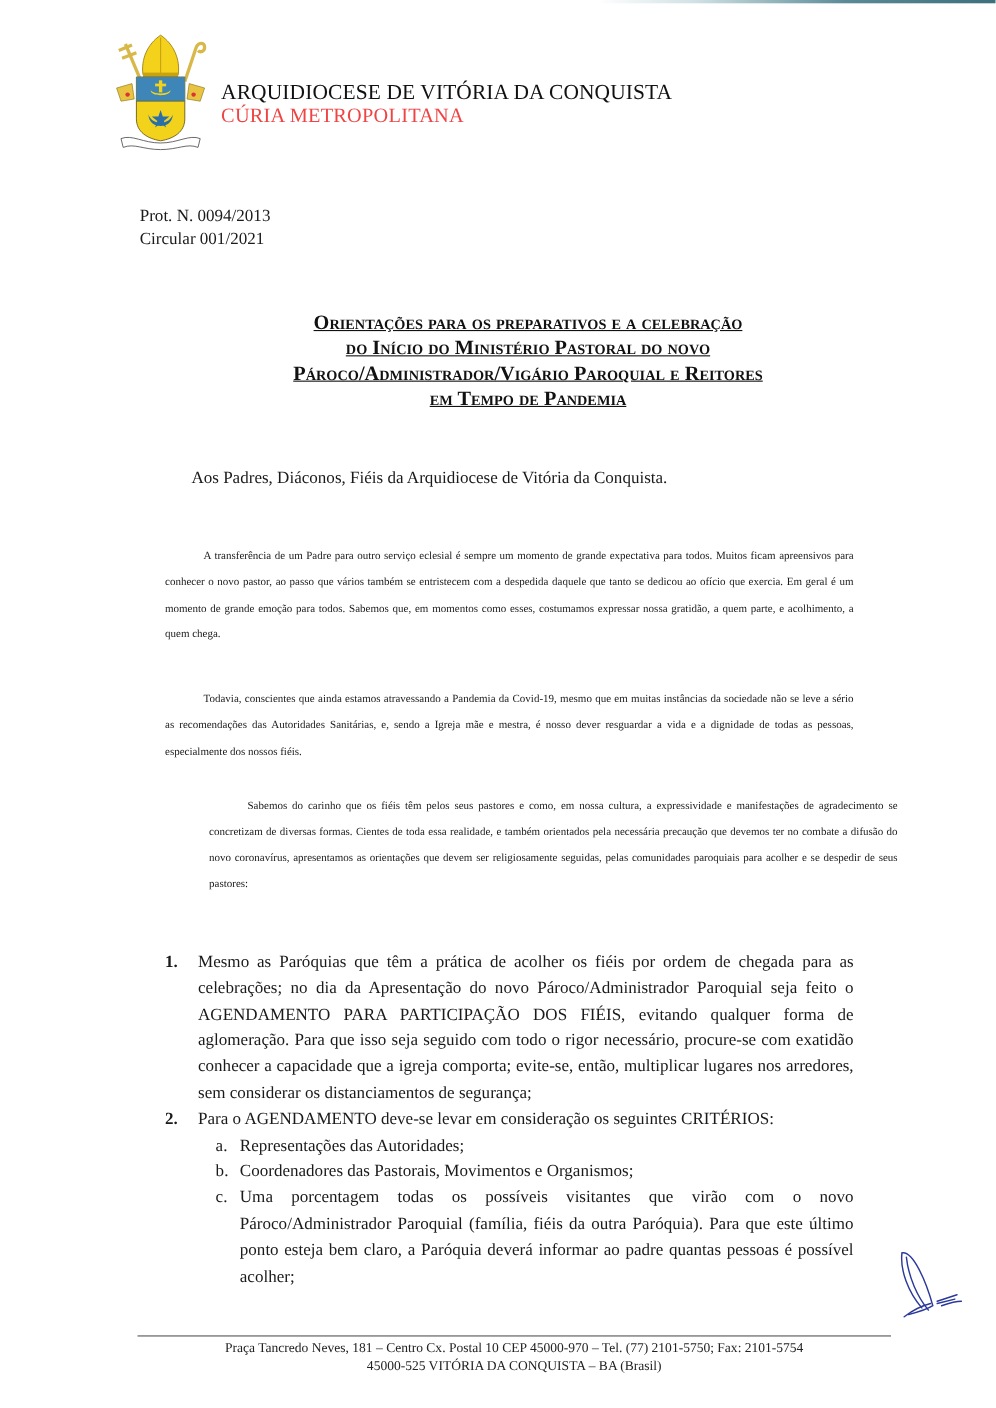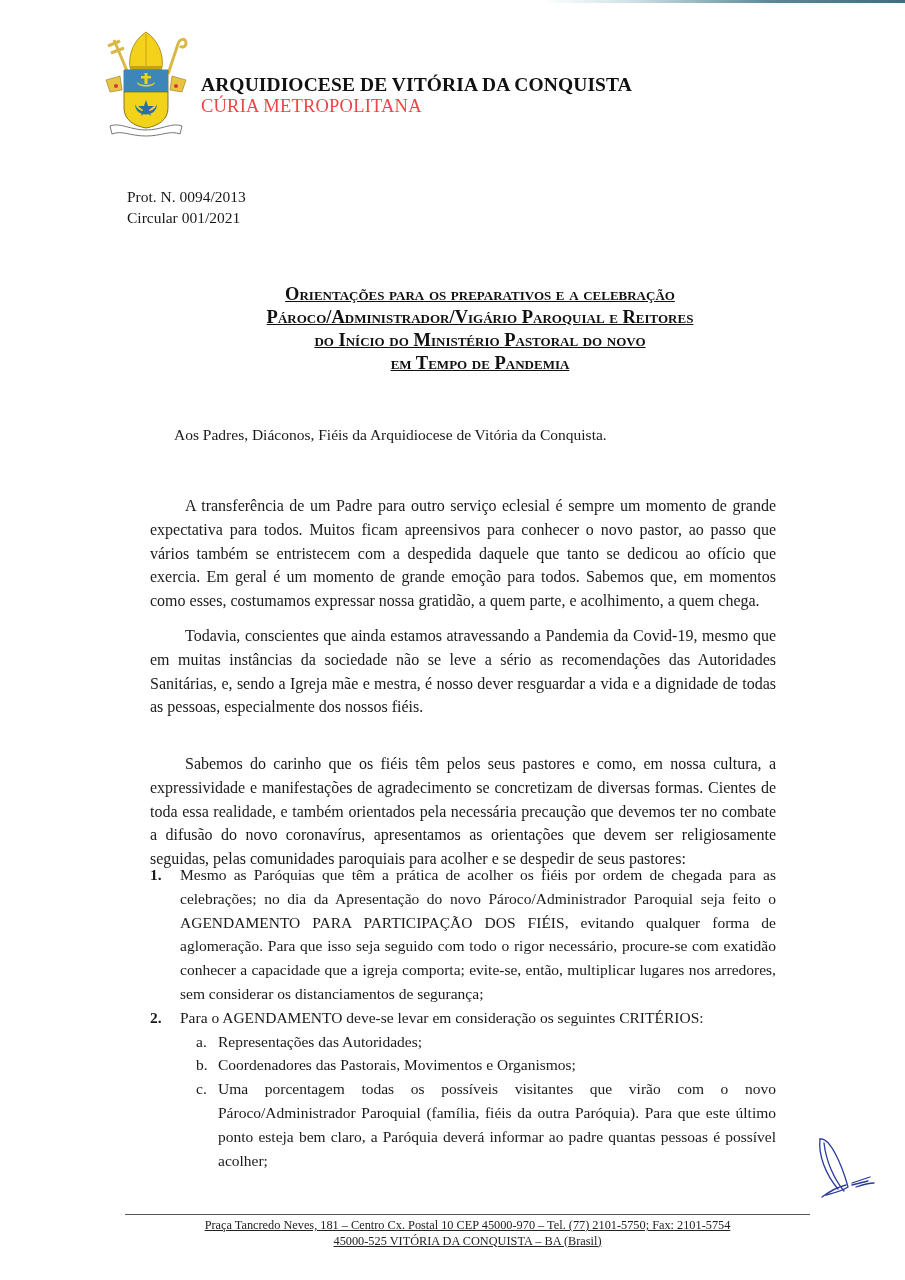--- a/index.html
+++ b/index.html
@@ -6,51 +6,51 @@
     body {
       width: 905px; height: 1280px; background: #ffffff; position: relative; overflow: hidden;
       font-family: "Liberation Serif", "DejaVu Serif", serif; color: #1a1a1a;
     }
     .top-edge {
       position: absolute; left: 0; top: 0; width: 905px; height: 3px;
       background: linear-gradient(to right, #ffffff 0%, #ffffff 60%, #cfe0e4 70%, #5a8a96 85%, #3d6f7c 100%);
     }
     .crest { position: absolute; left: 100px; top: 30px; width: 92px; height: 108px; }
     .org-title {
-      position: absolute; left: 201px; top: 74px; font-size: 19.5px; font-weight: bold;
+      position: absolute; left: 201px; top: 74px; font-size: 19.5px; font-weight: normal;
       letter-spacing: 0.1px; color: #111;
     }
     .org-sub {
       position: absolute; left: 201px; top: 96px; font-size: 18.5px; color: #ef4444; letter-spacing: 0.2px;
     }
     .prot { position: absolute; left: 127px; top: 186px; font-size: 15.5px; line-height: 21px; }
     .title-block {
       position: absolute; left: 150px; width: 660px; top: 283px; text-align: center;
       font-size: 18.5px; font-weight: bold; line-height: 23px; font-variant: small-caps; color: #111; text-decoration: underline;
     }
     .greeting { position: absolute; left: 174px; top: 426px; font-size: 15.5px; }
     .body-text {
-      position: absolute; left: 150px; width: 626px; font-size: 16px; line-height: 23.8px;
+      position: absolute; left: 150px; width: 626px; font-size: 10px; line-height: 23.8px;
       text-align: justify;
     }
     .body-text p { margin: 0; text-indent: 35px; }
     .p1 { top: 494px; }
     .p2 { top: 624px; }
-    .p3 { top: 752px; }
+    .p3 { top: 721px; margin-left: 40px; }
     .list { position: absolute; left: 150px; width: 626px; top: 863px; font-size: 15.5px; line-height: 23.8px; }
     .li { position: relative; padding-left: 30px; text-align: justify; }
     .li .num { position: absolute; left: 0; top: 0; font-weight: bold; }
     .sub { padding-left: 46px; }
     .sub .li { padding-left: 22px; }
     .sub .li .num { font-weight: normal; }
     .signature { position: absolute; left: 812px; top: 1135px; width: 70px; height: 70px; }
     .footer-rule { position: absolute; left: 125px; top: 1214px; width: 685px; height: 1px; background: #555; }
     .footer {
       position: absolute; left: 125px; width: 685px; top: 1218px; text-align: center;
-      font-size: 12.3px; line-height: 15.5px; color: #222; text-decoration: underline;
+      font-size: 12.3px; line-height: 15.5px; color: #222;
     }
   </style>
 </head>
 <body>
 
 <div class="top-edge"></div>
 
 <svg class="crest" viewBox="0 0 92 108">
 
   <path d="M46 2 C34 10 28 24 30 38 L62 38 C64 24 58 10 46 2 Z" fill="#f4d21c" stroke="#9a7d10" stroke-width="0.8"></path>
@@ -87,22 +87,22 @@
 <div class="org-title">ARQUIDIOCESE DE VITÓRIA DA CONQUISTA</div>
 <div class="org-sub">CÚRIA METROPOLITANA</div>
 
 <div class="prot">
   <div>Prot. N. 0094/2013</div>
   <div>Circular 001/2021</div>
 </div>
 
 <div class="title-block">
   <div>Orientações para os preparativos e a celebração</div>
+  <div>do Início do Ministério Pastoral do novo</div>
   <div>Pároco/Administrador/Vigário Paroquial e Reitores</div>
-  <div>do Início do Ministério Pastoral do novo</div>
   <div>em Tempo de Pandemia</div>
 </div>
 
 <div class="greeting">Aos Padres, Diáconos, Fiéis da Arquidiocese de Vitória da Conquista.</div>
 
 <div class="body-text p1">
     <p>A transferência de um Padre para outro serviço eclesial é sempre um momento de grande expectativa para todos. Muitos ficam apreensivos para conhecer o novo pastor, ao passo que vários também se entristecem com a despedida daquele que tanto se dedicou ao ofício que exercia. Em geral é um momento de grande emoção para todos. Sabemos que, em momentos como esses, costumamos expressar nossa gratidão, a quem parte, e acolhimento, a quem chega.</p>
   </div>
 <div class="body-text p2">
     <p>Todavia, conscientes que ainda estamos atravessando a Pandemia da Covid-19, mesmo que em muitas instâncias da sociedade não se leve a sério as recomendações das Autoridades Sanitárias, e, sendo a Igreja mãe e mestra, é nosso dever resguardar a vida e a dignidade de todas as pessoas, especialmente dos nossos fiéis.</p>

